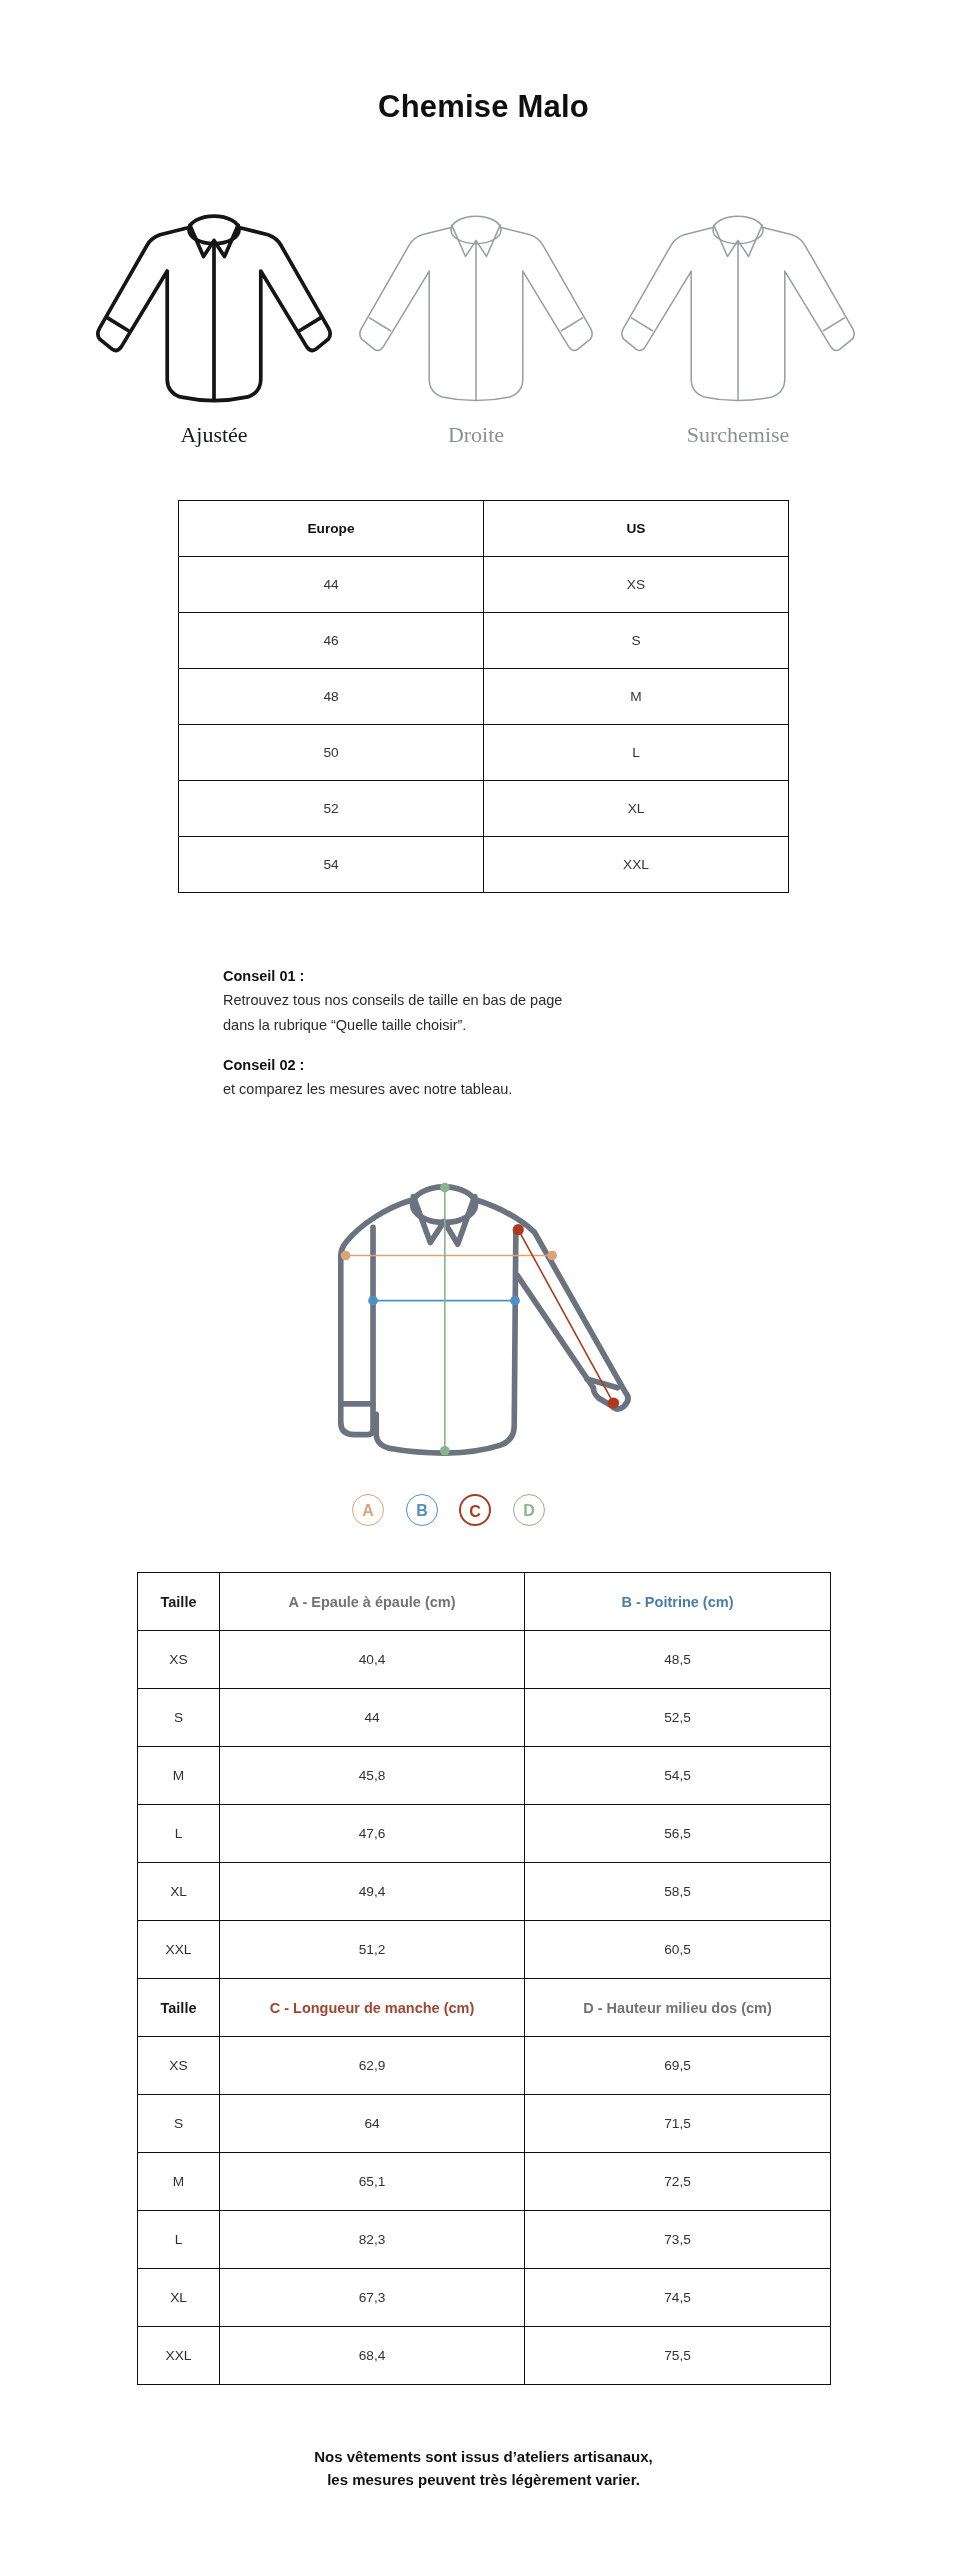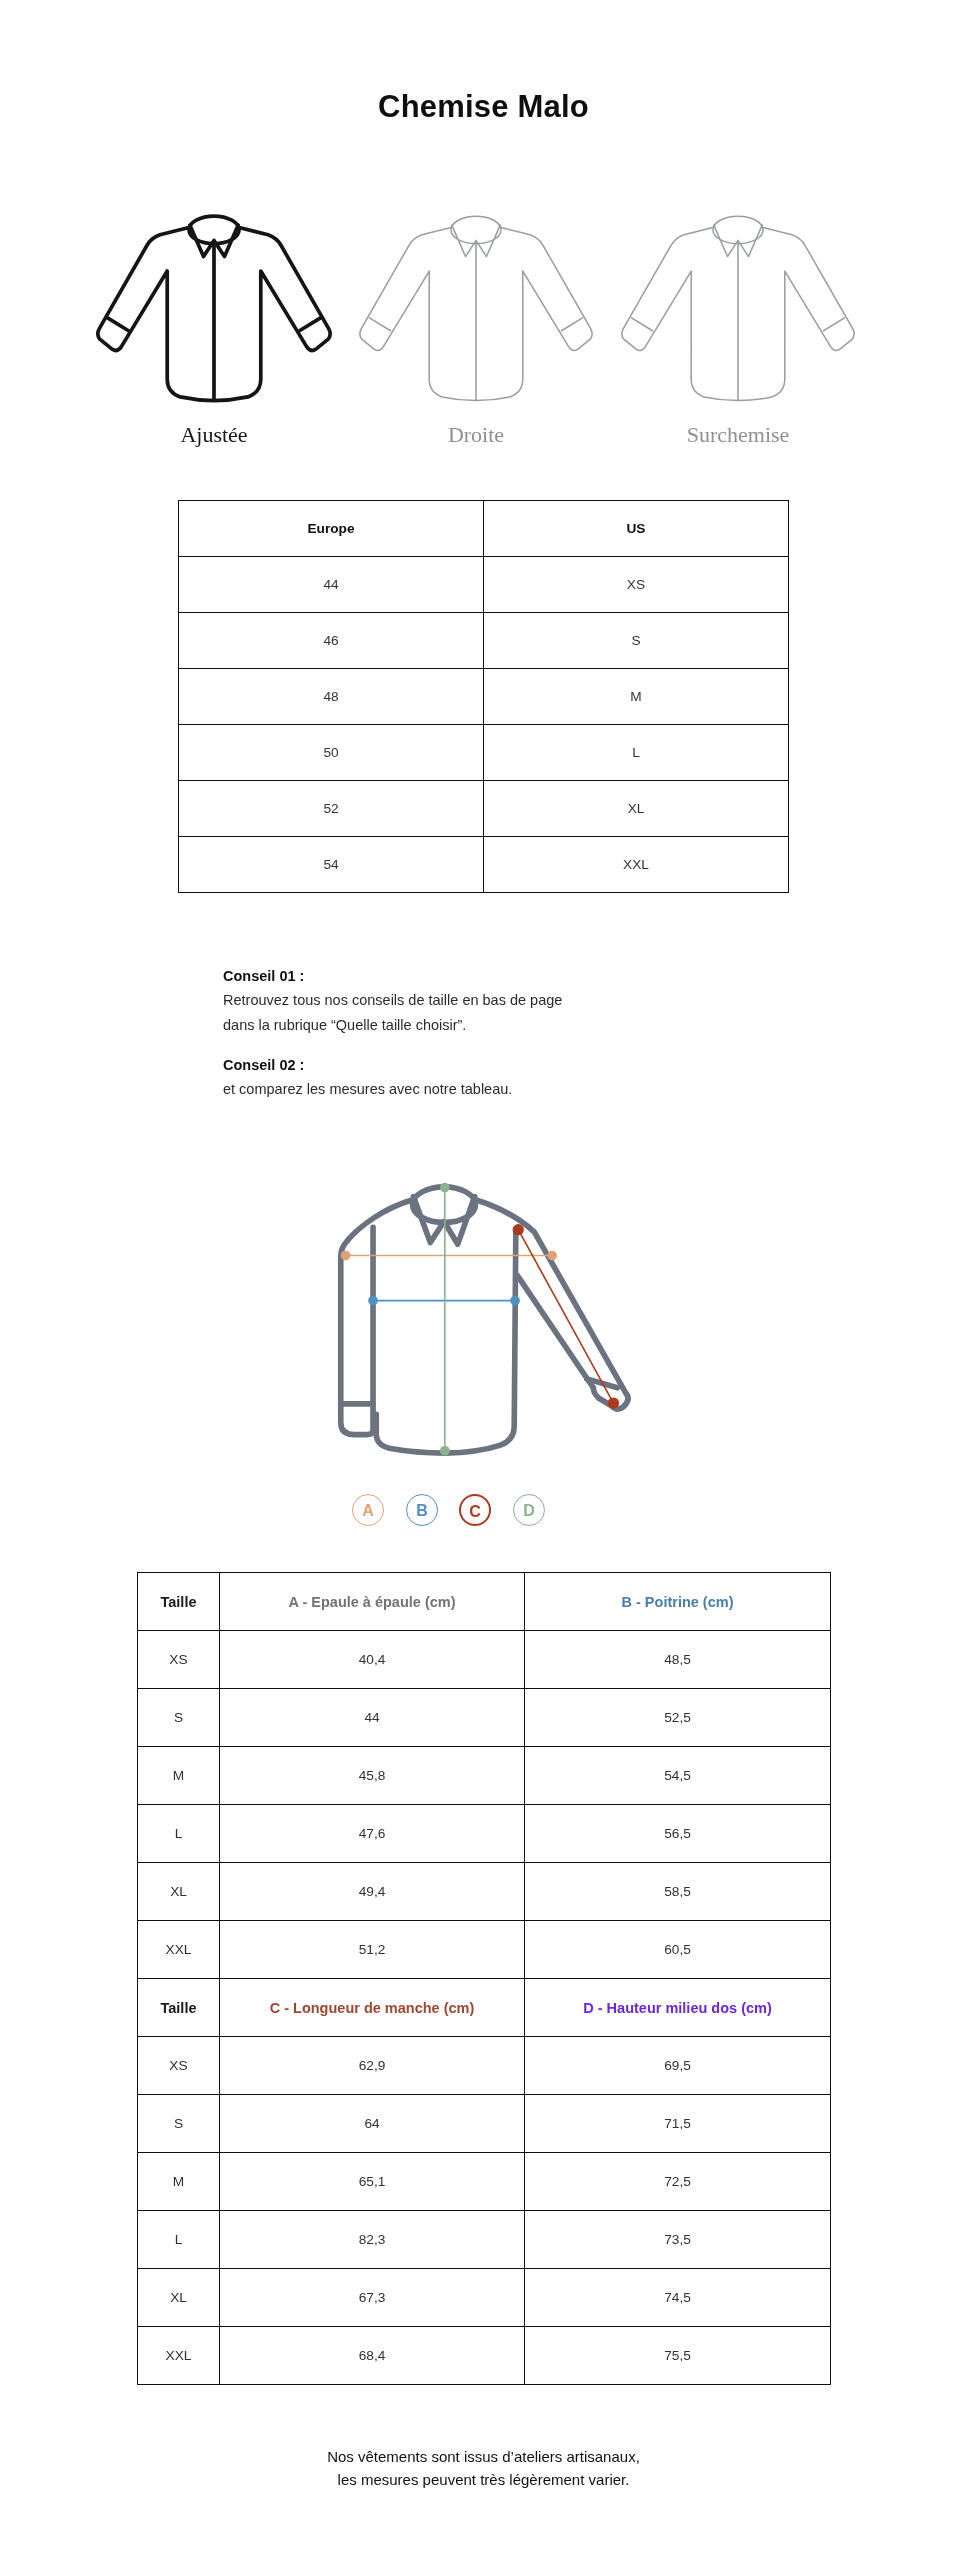--- a/index.html
+++ b/index.html
@@ -41,21 +41,21 @@
   .diagram{position:absolute;left:298px;top:1153px;width:355px;height:355px;}
   
   .legend{position:absolute;left:0;top:1494px;width:967px;height:35px;}
   .legend-item{
     position:absolute;width:32px;height:32px;border:1.6px solid #999;border-radius:50%;
     font-size:16px;font-weight:700;line-height:32px;text-align:center;background:#fff;box-sizing:border-box;
   }
   .legend-item.thick{border-width:2.4px;}
   
   .footer-note{position:absolute;left:0;top:2445px;width:967px;text-align:center;
-    font-size:15px;font-weight:400;color:#111;line-height:23.4px;}
+    font-size:15px;font-weight:700;color:#111;line-height:23.4px;}
 </style>
 </head>
 <body>
 
 <div class="page">
 
   <svg width="0" height="0" style="position:absolute" aria-hidden="true">
     <defs>
       <g id="shirt-shape">
 
@@ -229,21 +229,21 @@
           <td class="val">58,5</td>
         </tr>
         <tr>
           <td class="size">XXL</td>
           <td class="val">51,2</td>
           <td class="val">60,5</td>
         </tr>
         <tr>
           <th style="color: rgb(26, 26, 26);">Taille</th>
           <th style="color: rgb(158, 71, 50);">C - Longueur de manche (cm)</th>
-          <th style="color: #6d28d9; margin-top: 48px;">D - Hauteur milieu dos (cm)</th>
+          <th style="color: #737373; margin-top: 48px;">D - Hauteur milieu dos (cm)</th>
         </tr>
         <tr>
           <td class="size">XS</td>
           <td class="val">62,9</td>
           <td class="val">69,5</td>
         </tr>
         <tr>
           <td class="size">S</td>
           <td class="val">64</td>
           <td class="val">71,5</td>

